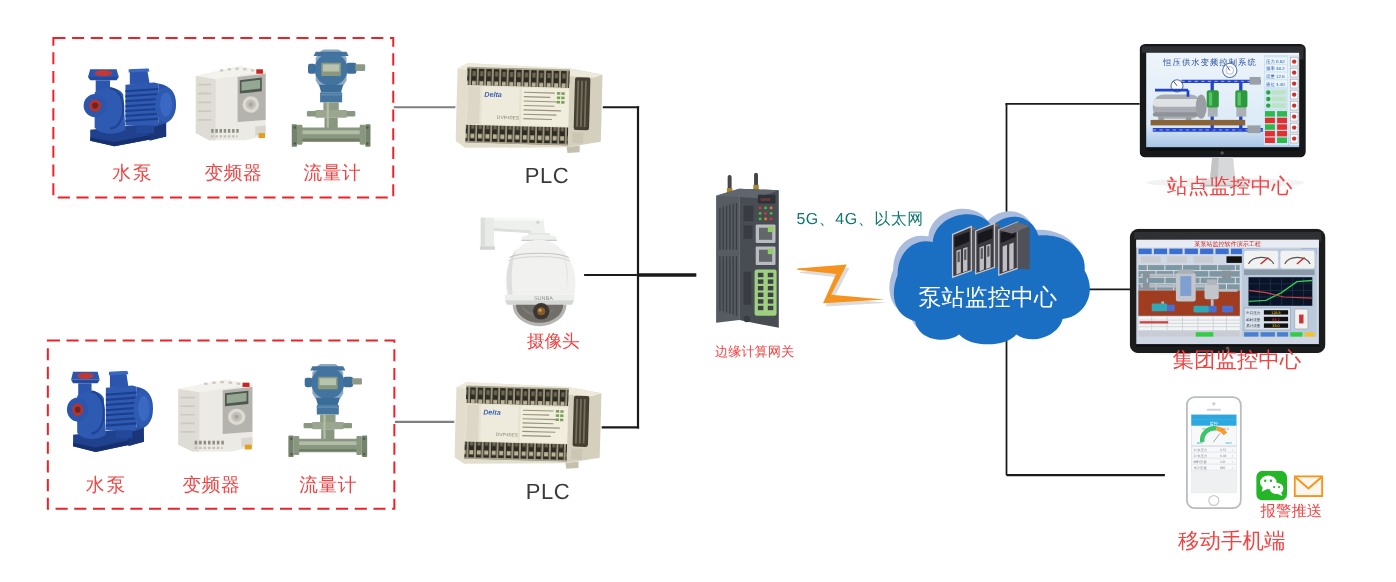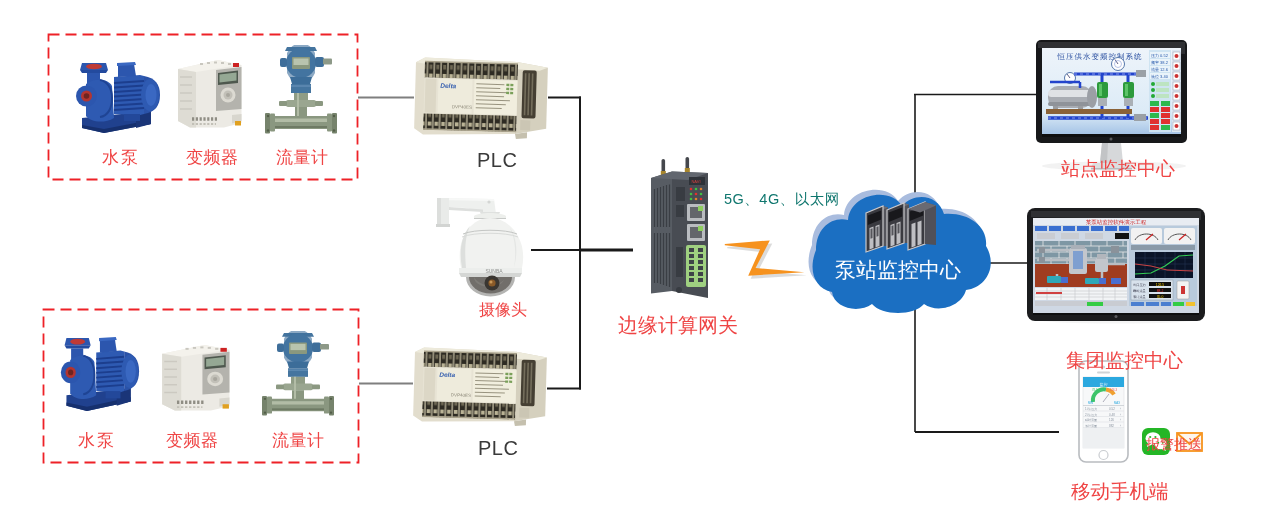--- a/index.html
+++ b/index.html
@@ -598,18 +598,18 @@
 
 <div class="lbl" style="left:102px;top:146px;font-size:17px;letter-spacing:2px;">水泵</div>
 <div class="lbl" style="left:186px;top:146px;font-size:17px;letter-spacing:0.5px;">变频器</div>
 <div class="lbl" style="left:276px;top:146px;font-size:17px;letter-spacing:0.5px;">流量计</div>
 <div class="lbl" style="left:78px;top:429px;font-size:17px;letter-spacing:2px;">水泵</div>
 <div class="lbl" style="left:166px;top:429px;font-size:17px;letter-spacing:0.5px;">变频器</div>
 <div class="lbl" style="left:272px;top:429px;font-size:17px;letter-spacing:0.5px;">流量计</div>
 <div class="lbl" style="left:477px;top:149px;font-size:20px;color:#3a3a3a;letter-spacing:0.5px;">PLC</div>
 <div class="lbl" style="left:478px;top:437px;font-size:20px;color:#3a3a3a;letter-spacing:0.5px;">PLC</div>
 <div class="lbl" style="left:479px;top:300px;font-size:16px;">摄像头</div>
-<div class="lbl" style="left:618px;top:312px;font-size:20px;">边缘计算网关</div>
+<div class="lbl" style="left:650px;top:312px;font-size:12px;">边缘计算网关</div>
 <div class="lbl" style="left:724px;top:190px;font-size:14.5px;color:#0f766e;letter-spacing:0.5px;">5G、4G、以太网</div>
 <div class="lbl" style="left:1061px;top:156px;font-size:19px;">站点监控中心</div>
-<div class="lbl" style="left:1066px;top:347px;font-size:19.5px;text-align:right;">集团监控中心</div>
-<div class="lbl" style="left:1146px;top:436px;font-size:14px;">报警推送</div>
+<div class="lbl" style="left:1066px;top:314px;font-size:19.5px;text-align:right;">集团监控中心</div>
+<div class="lbl" style="left:1146px;top:456px;font-size:14px;">报警推送</div>
 <div class="lbl" style="left:1071px;top:478px;font-size:19.5px;font-family:Liberation Serif, serif;">移动手机端</div>
 
 </body></html>

